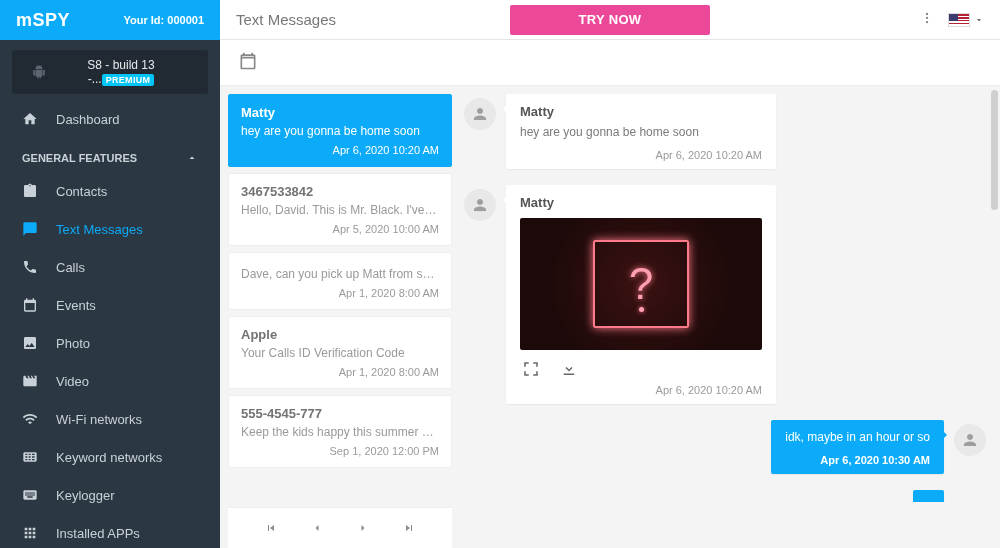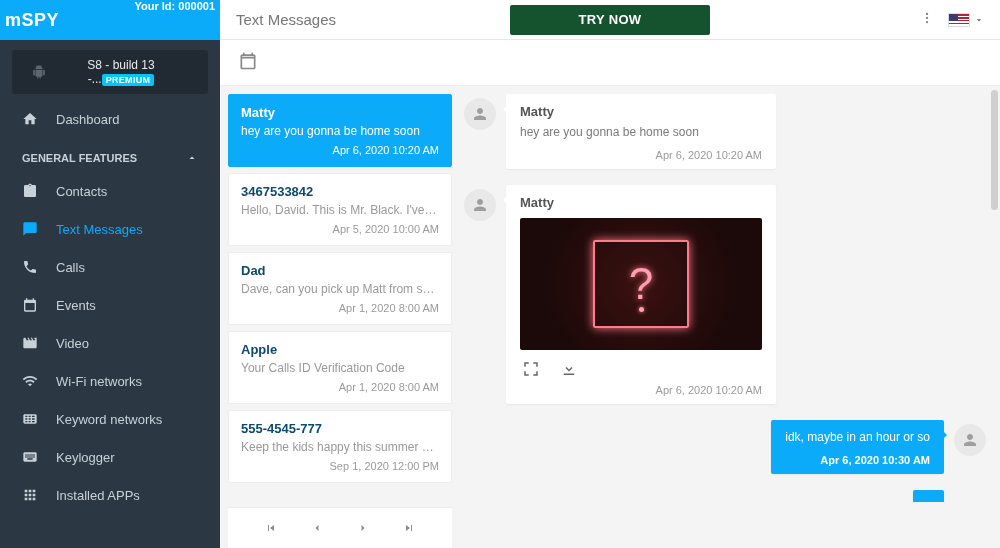--- a/index.html
+++ b/index.html
@@ -1,54 +1,54 @@
 <!DOCTYPE html>
 <html><head>
 <meta charset="utf-8">
 <style>
   * { box-sizing: border-box; margin: 0; padding: 0; }
   body { font-family: "Helvetica Neue", Arial, sans-serif; font-size: 13px; color: #333; background: #f5f5f5; width: 1000px; height: 548px; overflow: hidden; }
   .app { display: flex; width: 100%; height: 100%; }
 
   
   .sidebar { width: 220px; background: #2b3742; color: #c9d1d8; display: flex; flex-direction: column; height: 100%; }
-  .sb-top { background: #0babfa; height: 40px; display: flex; justify-content: space-between; padding: 0 5px; }
+  .sb-top { background: #0babfa; height: 40px; display: flex; align-items: center; justify-content: space-between; padding: 0 16px; }
   .logo { color: #fff; font-weight: 800; font-size: 18px; letter-spacing: .5px; display:flex; align-items:center; gap:2px;}
   .logo .m { font-size:18px; font-weight:900;}
   .user-id { color: #fff; font-size: 11px; font-weight: 700; }
   .device-picker { background: #212a32; margin: 10px 12px 6px; height: 44px; border-radius: 3px; display: flex; align-items: center; padding: 0 20px; gap: 8px; }
   .device-picker .andro-ic { color:#5c6670; fill:#5c6670; }
   .device-picker .label { color: #e6eaec; font-size: 12px; flex:1; text-align:center; }
   .premium-tag { background: #00c5f8; color: #fff; font-size: 9px; font-weight: 700; padding: 1px 4px; border-radius: 2px; letter-spacing:.3px;}
   .nav { flex: 1; overflow-y: auto; padding-top: 0px; padding-bottom: 10px; }
   .nav-item { display: flex; align-items: center; gap: 18px; height: 38px; padding: 0 22px; font-size: 13px; color: #c9d1d8; cursor: pointer; }
   .nav-item.active { color: #0babfa; }
   .nav-item svg { width:16px; height:16px; fill: currentColor; }
   .section-header { display:flex; align-items:center; justify-content:space-between; padding: 14px 22px 8px; font-size: 11px; font-weight:700; color:#c9d1d8; cursor:pointer; }
   .section-header svg { fill:#c9d1d8; }
 
   
   .main { flex: 1; display: flex; flex-direction: column; height:100%; background:#fff; position:relative;}
   .topbar { height: 40px; border-bottom:1px solid #e6e6e6; display:flex; align-items:center; padding:0 16px; background:#fff; position:relative; }
   .topbar-title { font-size:15px; color:#777; }
-  .try-now { position:absolute; left:50%; transform:translateX(-50%); background:#14532d; color:#fff; font-weight:700; font-size:13px; border:none; height:30px; width:200px; border-radius:2px; cursor:pointer; letter-spacing:.3px;}
+  .try-now { position:absolute; left:50%; transform:translateX(-50%); background:#ec4899; color:#fff; font-weight:700; font-size:13px; border:none; height:30px; width:200px; border-radius:2px; cursor:pointer; letter-spacing:.3px;}
   .topbar-right { margin-left:auto; display:flex; align-items:center; gap:14px; }
   .flag-lang { display:flex; align-items:center; gap:4px; cursor:pointer; }
   .kebab { color:#9a9a9a; cursor:pointer; }
 
   .subbar { height: 46px; display:flex; align-items:center; padding:0 18px; background:#fff; border-bottom:1px solid #eee;}
   .subbar svg { fill:#888; }
 
   .content { flex:1; background:#f4f4f4; display:flex; overflow:hidden; }
 
   
   .conv-col { width: 232px; display:flex; flex-direction:column; height:100%; }
   .conv-list { flex:1; overflow-y:auto; padding: 8px 0 0 8px; }
   .convo { background:#fff; border:1px solid #eee; border-radius:2px; margin-bottom:6px; padding:10px 12px; cursor:pointer; }
-  .convo .c-name { font-weight:700; font-size:13px; color:#0c4a6e; }
+  .convo .c-name { font-weight:700; font-size:13px; color:#737373; }
   .convo .c-prev { color:#999; font-size:12px; margin-top:4px; white-space:nowrap; overflow:hidden; text-overflow:ellipsis; }
   .convo .c-date { color:#9a9a9a; font-size:11px; text-align:right; margin-top:6px; }
   .convo.active { background:#0babfa; border-color:#0babfa; }
   .convo.active .c-name, .convo.active .c-prev, .convo.active .c-date { color:#fff; }
   .pager { background:#fff; border-top:1px solid #eee; display:flex; justify-content:center; gap:34px; padding:14px 0; margin-left:8px;}
   .pager span { color:#8b8b8b; font-size:14px; cursor:pointer; display:inline-flex; }
   .pager svg{ fill:#8b8b8b; width:12px; height:12px;}
 
   
   .thread-col { flex:1; overflow-y:auto; padding: 8px 14px 14px 12px; position:relative;}
@@ -136,20 +136,26 @@
         <span>Calls</span>
       </div>
       <div class="nav-item">
         <svg viewBox="0 0 24 24">
             <path d="M19 4h-1V2h-2v2H8V2H6v2H5c-1.1 0-2 .9-2 2v14c0 1.1.9 2 2 2h14c1.1 0 2-.9 2-2V6c0-1.1-.9-2-2-2zm0 16H5V9h14v11z"></path>
           </svg>
         <span>Events</span>
       </div>
       <div class="nav-item">
         <svg viewBox="0 0 24 24">
+            <path d="M21 19V5c0-1.1-.9-2-2-2H5c-1.1 0-2 .9-2 2v14c0 1.1.9 2 2 2h14c1.1 0 2-.9 2-2zM8.5 13.5l2.5 3 3.5-4.5 4.5 6H5l3.5-4.5z"></path>
+          </svg>
+        <span>Photo</span>
+      </div>
+      <div class="nav-item">
+        <svg viewBox="0 0 24 24">
             <path d="M18 4l2 4h-3l-2-4h-2l2 4h-3l-2-4H8l2 4H7L5 4H4c-1.1 0-2 .9-2 2v12c0 1.1.9 2 2 2h16c1.1 0 2-.9 2-2V4h-4z"></path>
           </svg>
         <span>Video</span>
       </div>
       <div class="nav-item">
         <svg viewBox="0 0 24 24">
             <path d="M1 9l2 2c4.97-4.97 13.03-4.97 18 0l2-2C16.93 2.93 7.08 2.93 1 9zm8 8l3 3 3-3c-1.65-1.66-4.34-1.66-6 0zm-4-4l2 2c2.76-2.76 7.24-2.76 10 0l2-2C15.14 9.14 8.87 9.14 5 13z"></path>
           </svg>
         <span>Wi-Fi networks</span>
       </div>
@@ -210,21 +216,20 @@
             <div class="c-name">Matty</div>
             <div class="c-prev">hey are you gonna be home soon</div>
             <div class="c-date">Apr 6, 2020 10:20 AM</div>
           </div>
           <div class="convo">
             <div class="c-name">3467533842</div>
             <div class="c-prev">Hello, David. This is Mr. Black. I've noti...</div>
             <div class="c-date">Apr 5, 2020 10:00 AM</div>
           </div>
           <div class="convo">
-            <div class="c-name">Dad</div>
             <div class="c-prev">Dave, can you pick up Matt from schoo...</div>
             <div class="c-date">Apr 1, 2020 8:00 AM</div>
           </div>
           <div class="convo">
             <div class="c-name">Apple</div>
             <div class="c-prev">Your Calls ID Verification Code</div>
             <div class="c-date">Apr 1, 2020 8:00 AM</div>
           </div>
           <div class="convo">
             <div class="c-name">555-4545-777</div>

